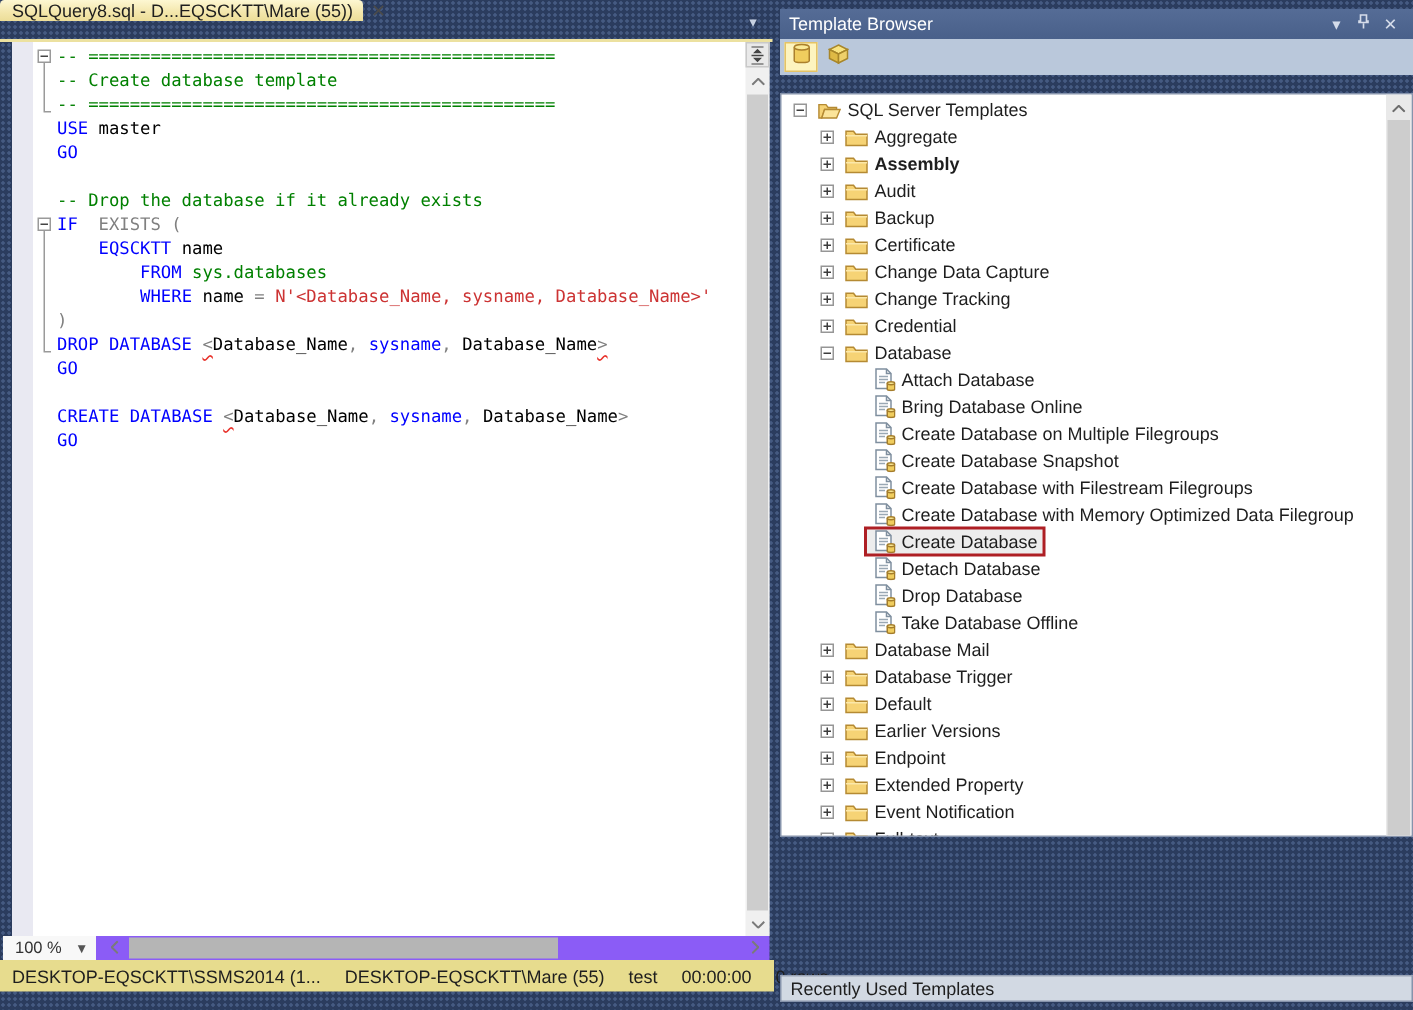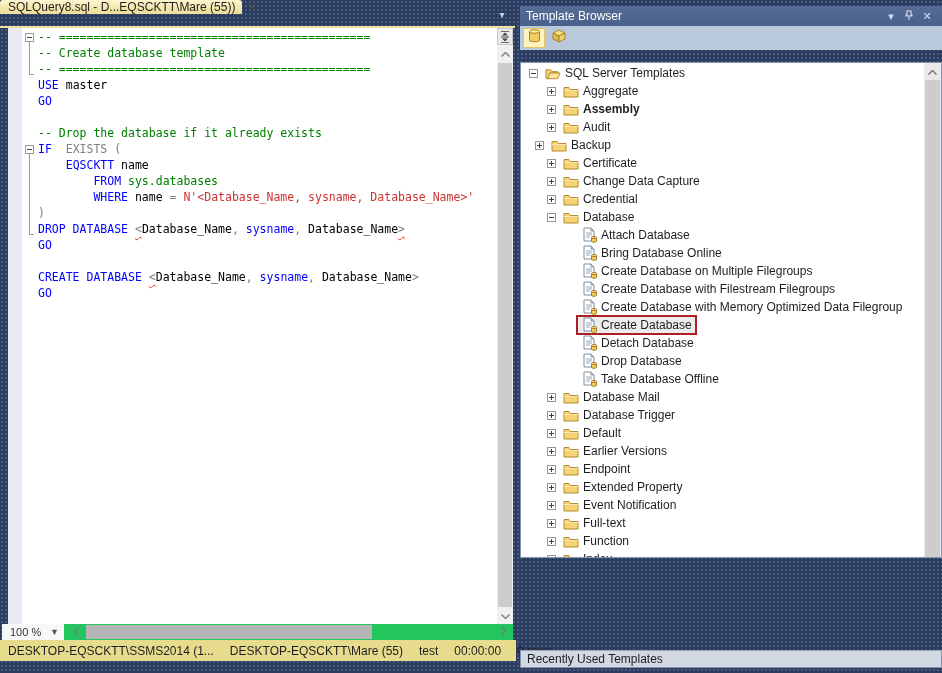--- a/index.html
+++ b/index.html
@@ -33,21 +33,21 @@
   .fold-box { position:absolute; width:9px; height:9px; background:#fff; border:1px solid #9a9a9a; left:17px; }
   .fold-box i { position:absolute; left:1px; top:3px; width:5px; height:1px; background:#444; }
   .fold-line { position:absolute; left:21px; width:1px; background:#9a9a9a; }
   .fold-tick { position:absolute; left:21px; width:5px; height:1px; background:#9a9a9a; }
 
   .vscroll { position:absolute; right:0; top:0; width:16px; height:100%; background:#f0f0f0; }
   .grip { position:absolute; top:0; left:0; width:16px; height:17px; background:#e9e9e9; border:1px solid #c9c9c9; display:flex; align-items:center; justify-content:center; }
   .sb-arrow { position:absolute; left:0; width:16px; height:15px; display:flex; align-items:center; justify-content:center; }
   .vthumb { position:absolute; left:1px; width:14px; background:#cdcdcd; }
 
-  .hscroll-row { position:absolute; left:8px; top:624px; width:505px; height:16px; background:#22c55e; }
+  .hscroll-row { position:absolute; left:8px; top:624px; width:505px; height:16px; background:#8b5cf6; }
   .zoom-combo { position:absolute; left:-6px; top:0; width:62px; height:16px; background:#f8f8f8; display:flex; align-items:center; font-size:11px; color:#333; }
   .zoom-combo .val { padding-left:8px; flex:1; }
   .zoom-combo .dd { width:14px; color:#555; font-size:9px; }
   .hthumb { position:absolute; top:1px; height:14px; background:#b5b5b5; }
 
   .status-bar { position:absolute; left:0; top:640px; width:516px; height:21px; background:#e7dc8e; display:flex; align-items:center; font-size:12px; color:#1e1e1e; padding-left:8px; }
   .status-bar .seg { white-space:nowrap; padding:0 8px; }
   .status-bar .seg:first-child { padding-left:0; }
   .status-bar .sep { width:1px; height:13px; background:#9d9257; }
 
@@ -243,21 +243,21 @@
         <span class="node-box">
           <span class="tree-icon">
             <svg width="16" height="13" viewBox="0 0 16 13">
               <path d="M1 2.5 h5 l1.5 2 h7.5 v7.5 H1 Z" fill="#f6d375" stroke="#b58a33"></path>
               <path d="M1 5.5 h14" stroke="#fbe8a9"></path>
             </svg>
           </span>
           <span>Audit</span>
         </span>
       </div>
-      <div class="tree-row" style="padding-left: 14px; align-items: center;">
+      <div class="tree-row" style="padding-left: 26px; align-items: center;">
         <span class="exp plus"></span>
         <span class="node-box">
           <span class="tree-icon">
             <svg width="16" height="13" viewBox="0 0 16 13">
               <path d="M1 2.5 h5 l1.5 2 h7.5 v7.5 H1 Z" fill="#f6d375" stroke="#b58a33"></path>
               <path d="M1 5.5 h14" stroke="#fbe8a9"></path>
             </svg>
           </span>
           <span>Backup</span>
         </span>
@@ -288,20 +288,32 @@
       </div>
       <div class="tree-row" style="padding-left: 26px;">
         <span class="exp plus"></span>
         <span class="node-box">
           <span class="tree-icon">
             <svg width="16" height="13" viewBox="0 0 16 13">
               <path d="M1 2.5 h5 l1.5 2 h7.5 v7.5 H1 Z" fill="#f6d375" stroke="#b58a33"></path>
               <path d="M1 5.5 h14" stroke="#fbe8a9"></path>
             </svg>
           </span>
+          <span>Change Tracking</span>
+        </span>
+      </div>
+      <div class="tree-row" style="padding-left: 26px;">
+        <span class="exp plus"></span>
+        <span class="node-box">
+          <span class="tree-icon">
+            <svg width="16" height="13" viewBox="0 0 16 13">
+              <path d="M1 2.5 h5 l1.5 2 h7.5 v7.5 H1 Z" fill="#f6d375" stroke="#b58a33"></path>
+              <path d="M1 5.5 h14" stroke="#fbe8a9"></path>
+            </svg>
+          </span>
           <span>Credential</span>
         </span>
       </div>
       <div class="tree-row" style="padding-left: 26px;">
         <span class="exp"></span>
         <span class="node-box">
           <span class="tree-icon">
             <svg width="16" height="13" viewBox="0 0 16 13">
               <path d="M1 2.5 h5 l1.5 2 h7.5 v7.5 H1 Z" fill="#f6d375" stroke="#b58a33"></path>
               <path d="M1 5.5 h14" stroke="#fbe8a9"></path>
@@ -346,20 +358,35 @@
           <span class="tree-icon">
             <svg width="15" height="16" viewBox="0 0 15 16">
               <path d="M2 1 h7 l3 3 v10 H2 Z" fill="#ffffff" stroke="#7f8f9f"></path>
               <path d="M9 1 v3 h3" fill="none" stroke="#7f8f9f"></path>
               <path d="M4 6 h6 M4 8 h6 M4 10 h4" stroke="#9aa8b4"></path>
               <path d="M9.5 10.5 v4 c0 1 5 1 5 0 v-4" fill="#f0cd5e" stroke="#a57d2b"></path>
               <ellipse cx="12" cy="10.5" rx="2.5" ry="1" fill="#fbea96" stroke="#a57d2b"></ellipse>
             </svg>
           </span>
           <span>Create Database on Multiple Filegroups</span>
+        </span>
+      </div>
+      <div class="tree-row" style="padding-left: 44px;">
+        <span class="exp-spacer"></span>
+        <span class="node-box">
+          <span class="tree-icon">
+            <svg width="15" height="16" viewBox="0 0 15 16">
+              <path d="M2 1 h7 l3 3 v10 H2 Z" fill="#ffffff" stroke="#7f8f9f"></path>
+              <path d="M9 1 v3 h3" fill="none" stroke="#7f8f9f"></path>
+              <path d="M4 6 h6 M4 8 h6 M4 10 h4" stroke="#9aa8b4"></path>
+              <path d="M9.5 10.5 v4 c0 1 5 1 5 0 v-4" fill="#f0cd5e" stroke="#a57d2b"></path>
+              <ellipse cx="12" cy="10.5" rx="2.5" ry="1" fill="#fbea96" stroke="#a57d2b"></ellipse>
+            </svg>
+          </span>
+          <span>Create Database Snapshot</span>
         </span>
       </div>
       <div class="tree-row" style="padding-left: 44px;">
         <span class="exp-spacer"></span>
         <span class="node-box">
           <span class="tree-icon">
             <svg width="15" height="16" viewBox="0 0 15 16">
               <path d="M2 1 h7 l3 3 v10 H2 Z" fill="#ffffff" stroke="#7f8f9f"></path>
               <path d="M9 1 v3 h3" fill="none" stroke="#7f8f9f"></path>
               <path d="M4 6 h6 M4 8 h6 M4 10 h4" stroke="#9aa8b4"></path>

